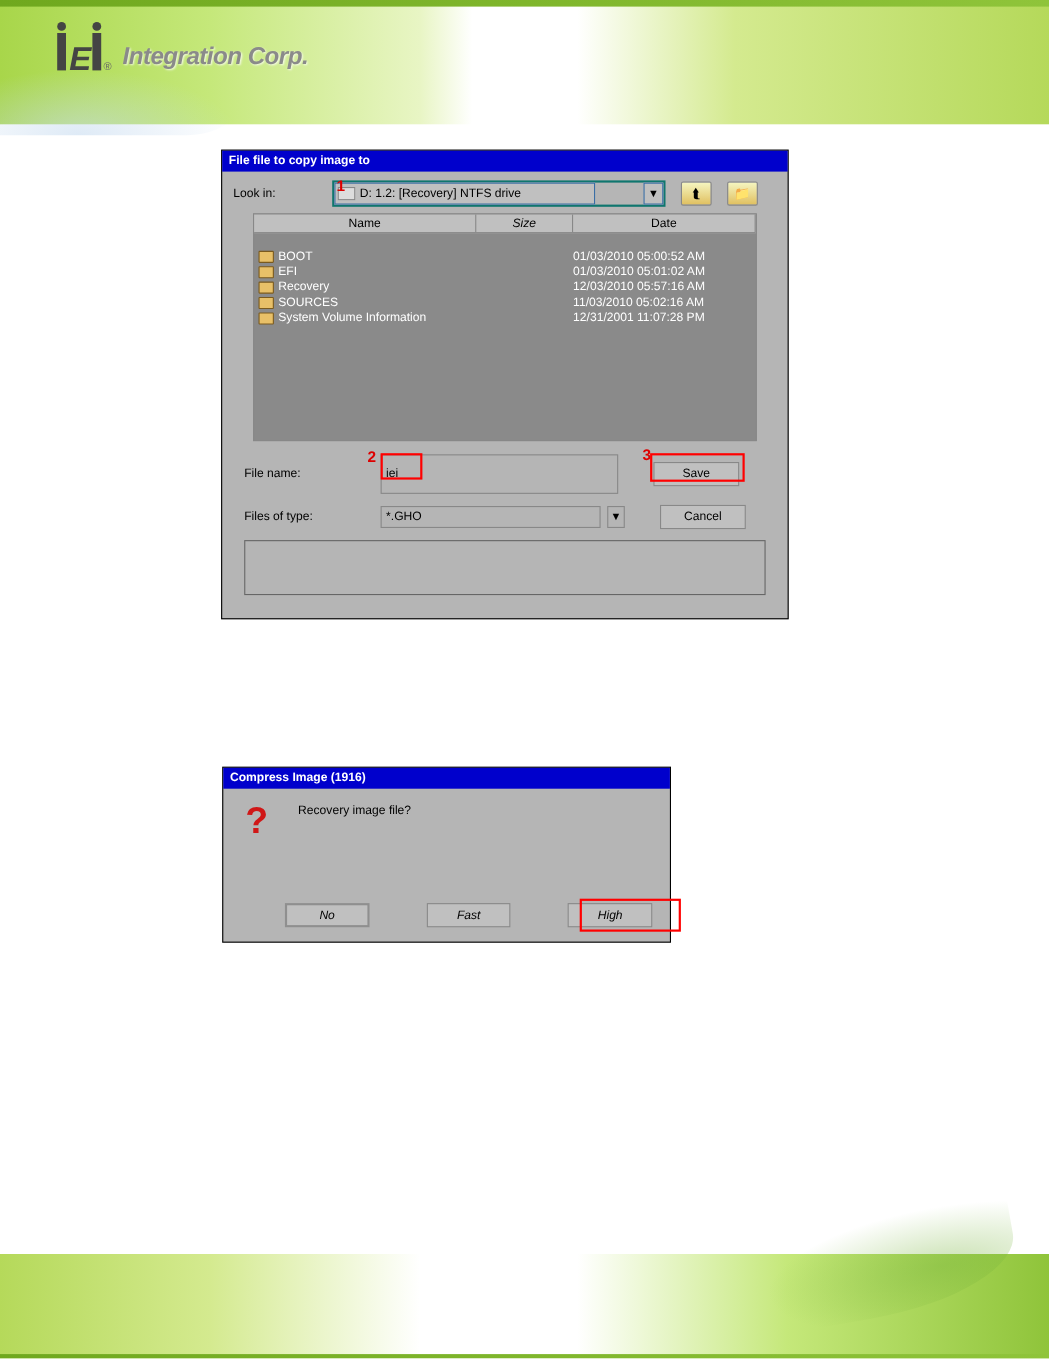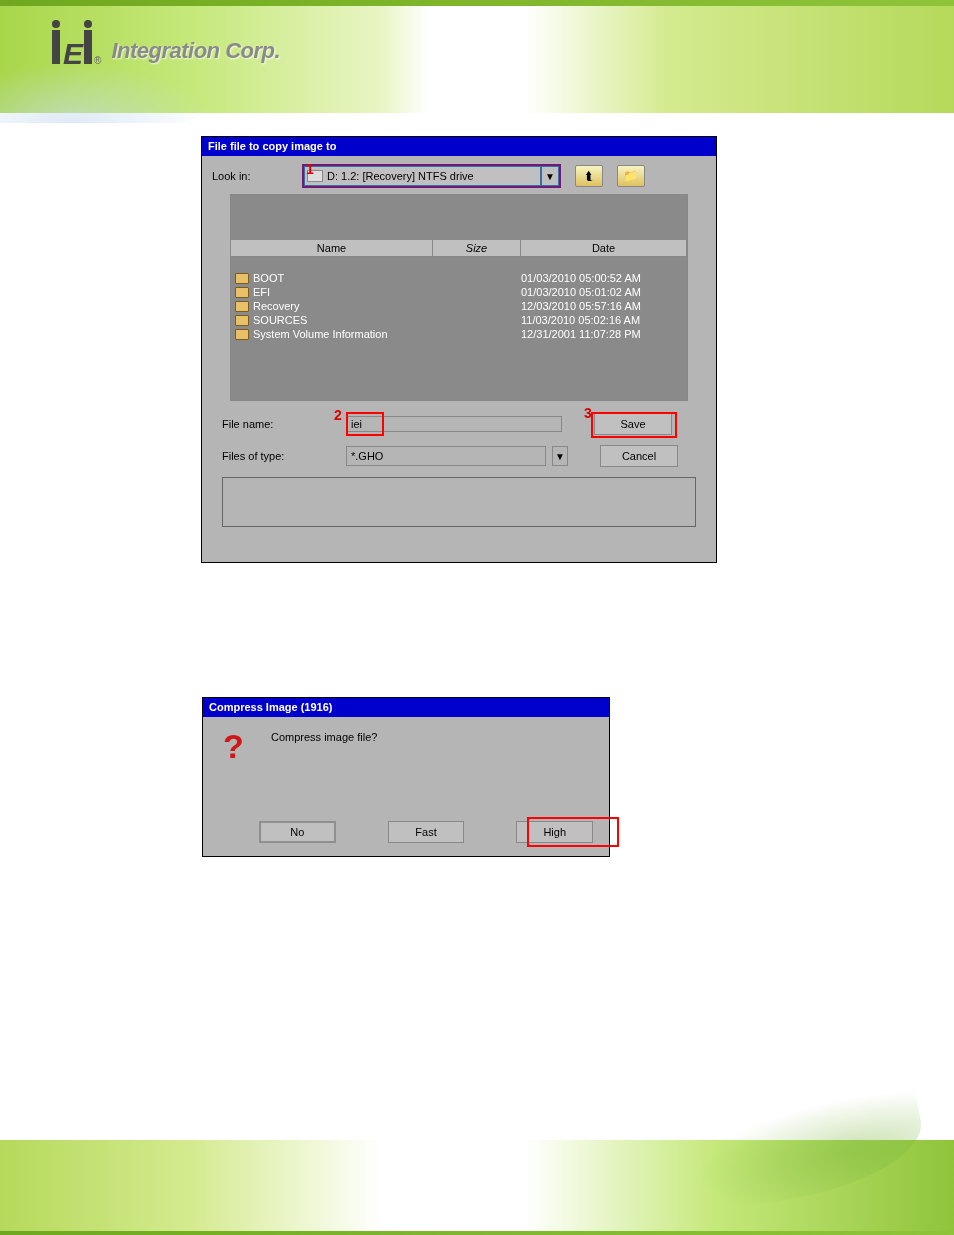--- a/index.html
+++ b/index.html
@@ -21,61 +21,61 @@
   .bot-banner { position: absolute; bottom: 0; left: 0; right: 0; height: 95px; background: linear-gradient(90deg, #b5d95a 0%, #d4ea8f 20%, #fff 40%, #fff 55%, #c5e87a 75%, #8fc43a 100%); }
   .bot-banner::after { content: ""; position: absolute; bottom: 0; left: 0; right: 0; height: 4px; background: linear-gradient(90deg, #6fa81e, #8fc43a); }
   .bot-leaf { position: absolute; right: 30px; bottom: 40px; width: 230px; height: 90px; background: radial-gradient(ellipse at 70% 60%, rgba(120,180,60,0.4), transparent 70%); border-radius: 60% 0 60% 0 / 60% 0 60% 0; transform: rotate(-10deg); }
 
   
   .dialog1 { position: absolute; left: 201px; top: 136px; width: 516px; height: 427px; background: #b5b5b5; border: 1px solid #000; }
   .title-bar { height: 19px; background: #0000cc; color: #fff; font-size: 11px; font-weight: 700; padding: 3px 6px; font-family: "MS Sans Serif", sans-serif; }
   .d1-body { padding: 8px 10px; font-size: 11px; color: #000; font-family: "MS Sans Serif", Tahoma, sans-serif; }
   .row1 { display: flex; align-items: center; gap: 10px; margin-bottom: 6px; position: relative; }
   .label { width: 80px; }
-  .redbox { border: 2px solid #701a75; padding: 0; display: inline-flex; align-items: flex-start; }
+  .redbox { border: 2px solid #0f766e; padding: 0; display: inline-flex; align-items: flex-start; gap: 44px; }
   .annot { position: absolute; font-weight: 900; font-size: 14px; color: #d00; }
   .a1 { top: -3px; left: 94px; }
   .lookin-combo { width: 237px; height: 20px; border: 1px solid #3a6ea5; background: #c0c0c0; display: flex; align-items: center; padding: 0 2px; font-size: 11px; }
   .drive-icon { width: 16px; height: 12px; background: #ddd; border: 1px solid #888; margin-right: 4px; display: inline-block; }
   .combo-btn { width: 18px; height: 20px; background: #c0c0c0; border: 1px solid #3a6ea5; display: flex; align-items: center; justify-content: center; font-size: 10px; }
   .nav-btn { width: 28px; height: 22px; background: linear-gradient(#f5f5c0, #e0c060); border: 1px solid #888; border-radius: 2px; display: flex; align-items: center; justify-content: center; font-size: 12px; margin-left: 4px; }
 
   .file-list { margin: 0 18px; border: 1px solid #888; background: #8a8a8a; height: 207px; }
-  .col-headers { display: flex; background: #c0c0c0; border-bottom: 1px solid #888; font-size: 11px; margin-top: 45px; }
+  .col-headers { display: flex; background: #c0c0c0; border-bottom: 1px solid #888; font-size: 11px; }
   .ch { border-right: 1px solid #888; padding: 2px 6px; text-align: center; }
   .ch-name { flex: 0 0 202px; }
   .ch-size { flex: 0 0 88px; font-style: italic; }
   .ch-date { flex: 1; }
   .list-body { padding: 14px 4px; color: #fff; font-size: 11px; }
   .file-row { display: flex; height: 14px; align-items: center; }
   .folder-icon { width: 14px; height: 11px; background: #e8c068; border: 1px solid #7a5a1e; margin-right: 4px; border-radius: 1px; }
   .fr-name { flex: 0 0 198px; display: flex; align-items: center; }
   .fr-size { flex: 0 0 88px; }
   .fr-date { flex: 1; }
 
   .bottom-rows { margin: 12px 10px 0 10px; position: relative; }
   .brow { display: flex; align-items: center; margin-bottom: 10px; gap: 6px; }
-  .text-input { height: 16px; border: 1px solid #888; background: #b5b5b5; padding: 0 4px; font-size: 11px; }
+  .text-input { height: 36px; border: 1px solid #888; background: #b5b5b5; padding: 0 4px; font-size: 11px; }
   .fn-input { width: 216px; }
   .a2 { top: -6px; left: 112px; }
   .fn-redbox { position: absolute; left: 124px; top: -1px; width: 38px; height: 24px; border: 2px solid #f00; pointer-events: none; }
   .a3 { top: -8px; left: 362px; }
   .btn { width: 78px; height: 22px; background: #c0c0c0; border: 1px solid #888; font-size: 11px; display: flex; align-items: center; justify-content: center; }
   .save-redbox { position: absolute; left: 369px; top: -1px; width: 86px; height: 26px; border: 2px solid #f00; pointer-events: none; }
   .ft-combo { width: 200px; height: 20px; border: 1px solid #888; background: #b5b5b5; padding: 0 4px; font-size: 11px; display: flex; align-items: center; }
   .ft-btn { width: 16px; height: 20px; background: #b5b5b5; border: 1px solid #888; display: flex; align-items: center; justify-content: center; font-size: 10px; }
   .desc-box { margin: 4px 10px 10px 10px; height: 50px; border: 1px solid #666; background: #b5b5b5; }
 
   
   .dialog2 { position: absolute; left: 202px; top: 697px; width: 408px; height: 160px; background: #b5b5b5; border: 1px solid #000; }
   .d2-body { padding: 14px 16px; display: flex; flex-direction: column; font-size: 11px; color: #000; font-family: "MS Sans Serif", Tahoma, sans-serif; }
   .d2-top { display: flex; align-items: flex-start; gap: 16px; }
   .qmark { width: 36px; height: 40px; position: relative; }
   .qmark::before { content: "?"; font-size: 34px; font-weight: 900; color: #d01717; position: absolute; left: 4px; top: -4px; }
-  .d2-btns { display: flex; gap: 52px; margin-top: 50px; margin-left: 40px; position: relative; }
+  .d2-btns { display: flex; gap: 52px; margin-top: 50px; margin-left: 40px; position: relative; font-style: italic; }
   .btn2 { width: 82px; height: 22px; background: #c0c0c0; border: 1px solid #888; font-size: 11px; display: flex; align-items: center; justify-content: center; }
   .no-gray { border: 2px solid #8f8f8f; }
   .high-redbox { position: absolute; left: 268px; top: -4px; width: 92px; height: 30px; border: 2px solid #f00; pointer-events: none; }
 
   .underline-first::first-letter { text-decoration: underline; }
 </style>
 </head>
 <body>
 
 <div class="top-banner">
@@ -185,21 +185,21 @@
     </div>
     <div class="desc-box"></div>
   </div>
 </div>
 
 <div class="dialog2">
   <div class="title-bar">Compress Image (1916)</div>
   <div class="d2-body">
     <div class="d2-top">
       <div class="qmark"></div>
-      <div>Compress image file?</div>
+      <div>Recovery image file?</div>
     </div>
     <div class="d2-btns">
       <span class="btn2 no-gray underline-first">No</span>
       <span class="btn2 underline-first">Fast</span>
       <span class="btn2 underline-first">High</span>
       <div class="high-redbox"></div>
     </div>
   </div>
 </div>
 

